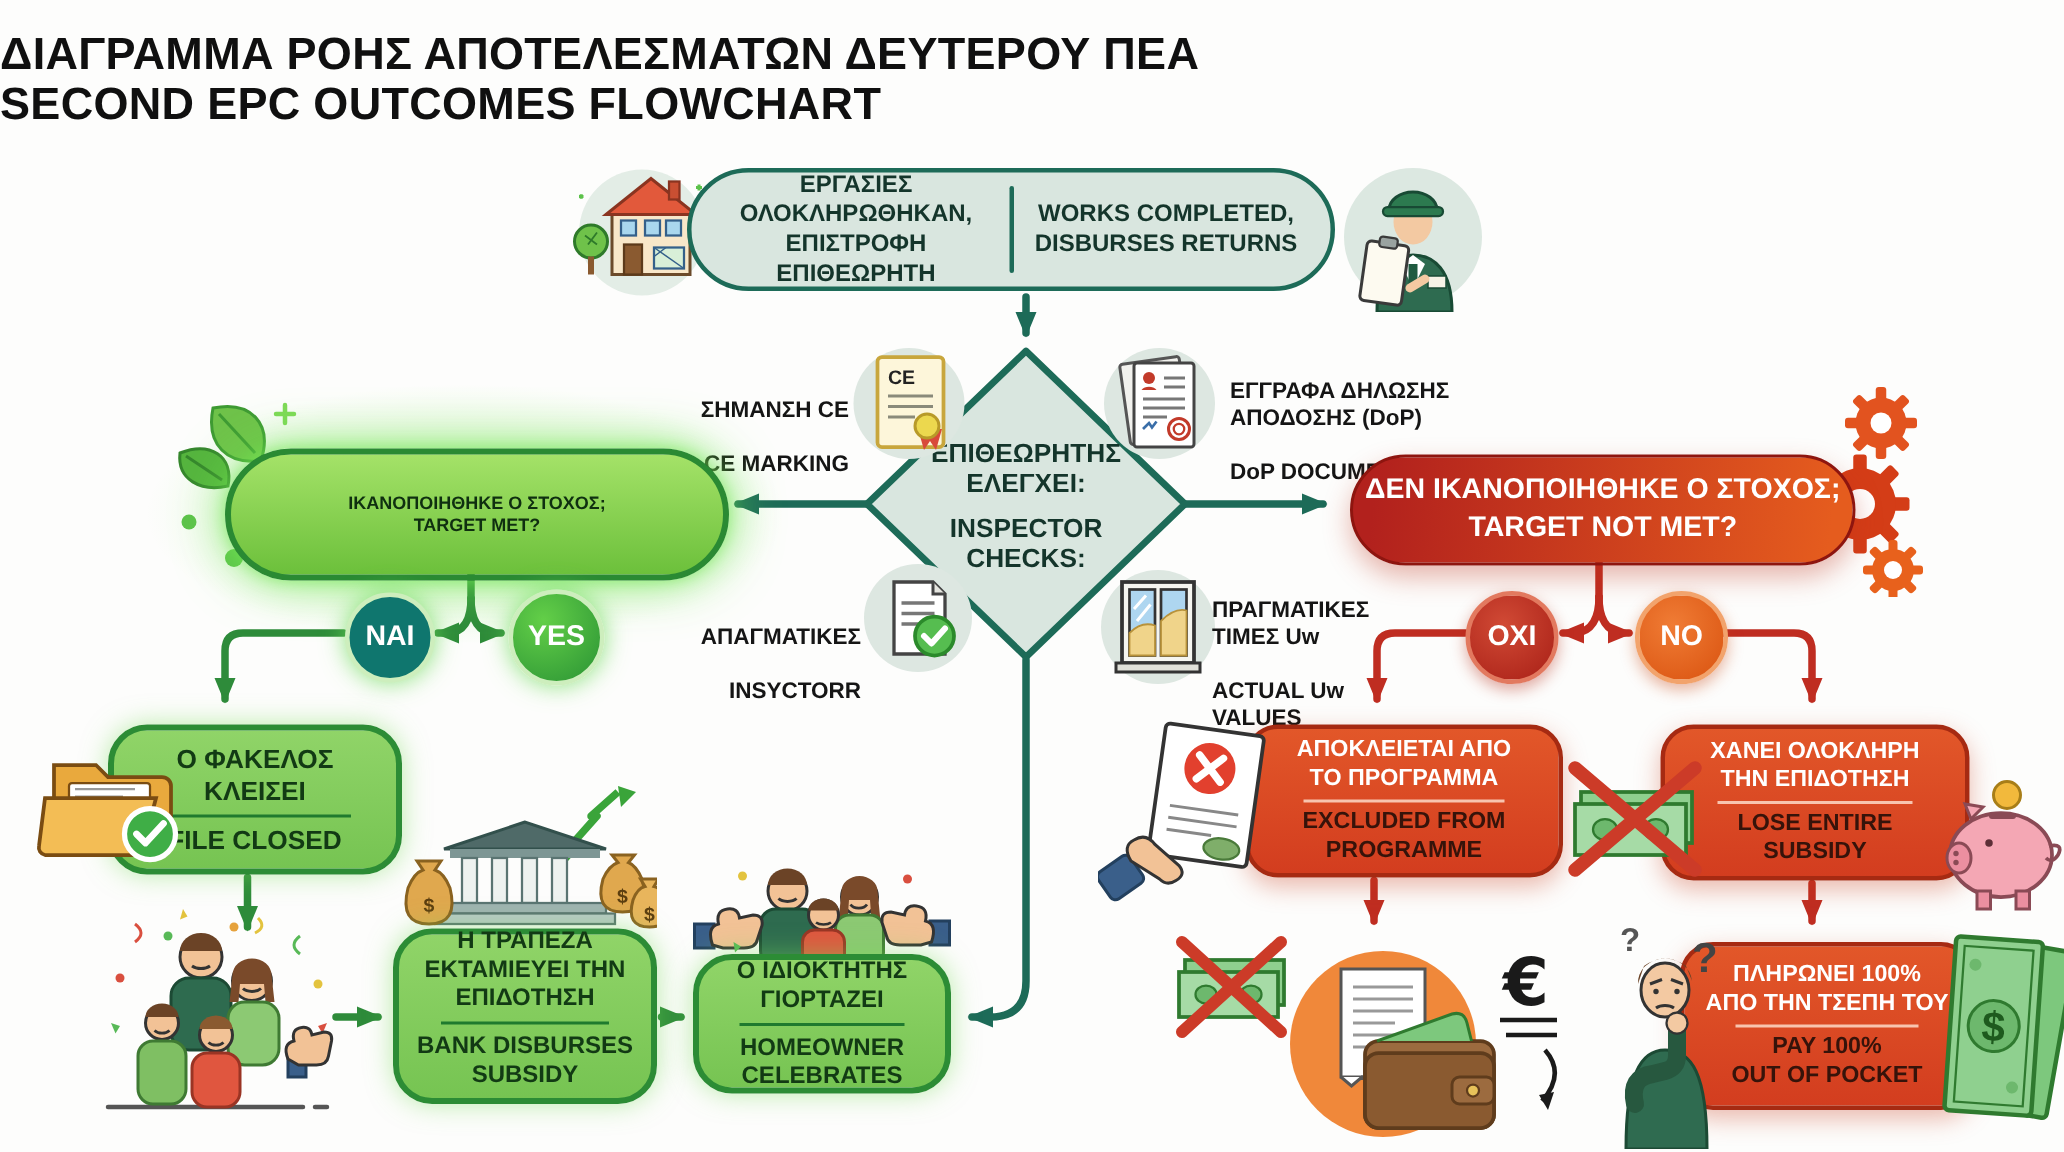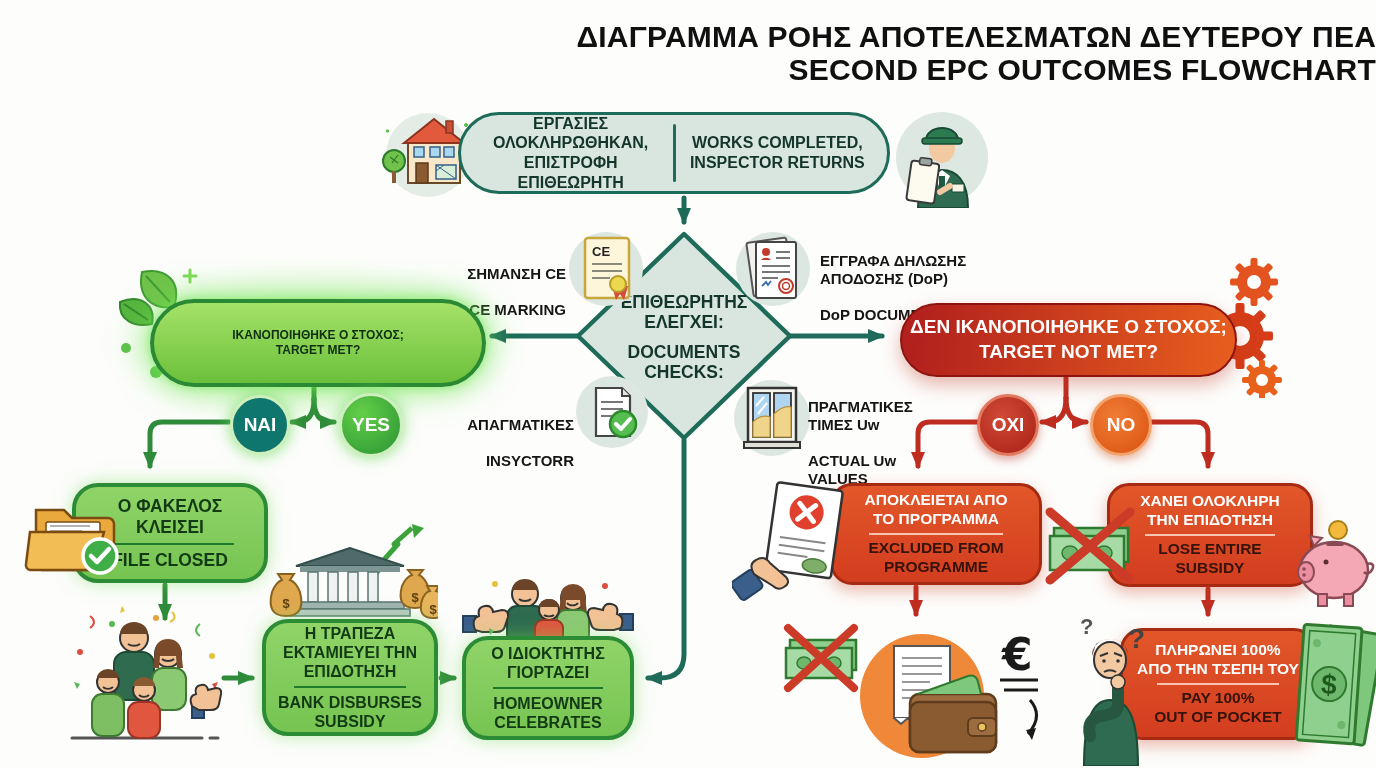--- a/index.html
+++ b/index.html
@@ -3,21 +3,21 @@
 <meta charset="utf-8">
 <style>
   html,body{margin:0;padding:0;background:#ffffff;}
   #canvas{position:relative;width:1376px;height:768px;background:#fdfdfc;overflow:hidden;
           font-family:"Liberation Sans",sans-serif;}
   .abs{position:absolute;}
   .ml{white-space:pre-line;}
   .ctr{display:flex;flex-direction:column;align-items:center;justify-content:center;text-align:center;}
 
   
-  .title{width:100%;text-align:right;font-weight:700;color:#101010;font-size:30px;letter-spacing:.2px;}
+  .title{width:100%;text-align:left;font-weight:700;color:#101010;font-size:30px;letter-spacing:.2px;}
 
   
   .panel{background:#d9e6df;border:3px solid #1d6b58;}
   #start-box{left:458px;top:112px;width:432px;height:82px;border-radius:42px;
              display:flex;align-items:center;justify-content:space-between;padding:12px 18px;box-sizing:border-box;z-index:3;}
   .start-txt{font-weight:700;color:#14352b;font-size:16px;line-height:1.22;text-align:center;width:47%;}
   .vdiv{width:3px;height:58px;background:#1d6b58;border-radius:2px;}
 
   
   #decision-text{left:594px;top:292px;width:180px;z-index:2;text-align:center;color:#14352b;font-weight:700;font-size:17.5px;line-height:1.15;}
@@ -41,22 +41,22 @@
   #nai-circle{left:230px;top:395px;width:54px;height:54px;background:#0f766e;border:3px solid #cdeebd;box-shadow:0 0 16px rgba(110,220,90,.8);}
   #yes-circle{left:339px;top:393px;width:58px;height:58px;background:radial-gradient(circle at 35% 30%,#63cf48,#2a9334);border:3px solid #cdeebd;box-shadow:0 0 16px rgba(110,220,90,.8);}
   #oxi-circle{left:977px;top:394px;width:56px;height:56px;background:radial-gradient(circle at 40% 35%,#d14a35,#a81f16);border:3px solid #e2795f;box-shadow:0 4px 10px rgba(180,40,20,.4);}
   #no-circle{left:1090px;top:394px;width:56px;height:56px;background:radial-gradient(circle at 40% 35%,#f07c35,#d9520f);border:3px solid #f2a36c;box-shadow:0 4px 10px rgba(200,70,20,.4);}
 
   
   .gbox{background:linear-gradient(180deg,#90d468,#76c452);border:4px solid #2c8c35;border-radius:26px;z-index:3;
         color:#123a14;font-weight:700;box-shadow:0 0 18px rgba(120,220,90,.5);box-sizing:border-box;padding:6px 8px;}
   .gbox .gdiv{width:74%;border-top:2.5px solid #1f7a2e;margin:5px auto;}
   #file-box{left:72px;top:483px;width:196px;height:100px;font-size:17.5px;line-height:1.2;}
-  #bank-box{left:262px;top:619px;width:176px;height:117px;font-size:16px;line-height:1.2;}
-  #home-box{left:462px;top:636px;width:172px;height:104px;font-size:16px;line-height:1.2;}
+  #bank-box{left:262px;top:619px;width:176px;height:117px;font-size:16px;line-height:1.2;justify-content:flex-end;}
+  #home-box{left:462px;top:636px;width:172px;height:93px;font-size:16px;line-height:1.2;}
 
   
   .rbox{background:linear-gradient(180deg,#e25729,#d33d1f);border:3px solid #a62a12;border-radius:22px;z-index:3;
         color:#ffffff;font-weight:700;box-shadow:0 6px 16px rgba(200,60,30,.35);box-sizing:border-box;padding:6px 10px;}
   .rbox .rdiv{width:72%;border-top:2px solid rgba(255,226,210,.8);margin:4px auto;}
   .rbox .en{color:#36130a;}
   #excl-box{left:830px;top:483px;width:212px;height:102px;font-size:15.5px;line-height:1.22;}
   #lose-box{left:1107px;top:483px;width:206px;height:104px;font-size:15.5px;line-height:1.22;}
   #pay-box{left:1120px;top:628px;width:196px;height:112px;font-size:15.5px;line-height:1.22;}
 
@@ -116,21 +116,21 @@
       <path d="M1208,589 L1208,614" marker-end="url(#aR)"></path>
     </g>
   </svg>
 
   <div class="abs panel" id="start-box">
     <div class="start-txt ml">ΕΡΓΑΣΙΕΣ
 ΟΛΟΚΛΗΡΩΘΗΚΑΝ,
 ΕΠΙΣΤΡΟΦΗ ΕΠΙΘΕΩΡΗΤΗ</div>
     <div class="vdiv"></div>
     <div class="start-txt ml">WORKS COMPLETED,
-INSPECTOR RETURNS</div>
+DISBURSES RETURNS</div>
   </div>
 
   <svg class="abs" style="left:378px;top:103px;z-index:2;" width="96" height="96" viewBox="0 0 96 96">
     <circle cx="50" cy="52" r="42" fill="#e3ede6"></circle>
     <path d="M8,28 l3,0 M9.5,26.5 l0,3 M86,22 l4,0 M88,20 l0,4" stroke="#5cc24a" stroke-width="2"></path>
     <rect x="30" y="38" width="52" height="42" fill="#f8e7c9" stroke="#6b4a2a" stroke-width="2"></rect>
     <polygon points="26,40 56,16 86,40" fill="#e2593b" stroke="#8a3420" stroke-width="2"></polygon>
     <rect x="68" y="18" width="7" height="12" fill="#c94f32" stroke="#8a3420" stroke-width="1.5"></rect>
     <rect x="36" y="44" width="10" height="10" fill="#a9d7ee" stroke="#34608a" stroke-width="1.5"></rect>
     <rect x="52" y="44" width="10" height="10" fill="#a9d7ee" stroke="#34608a" stroke-width="1.5"></rect>
@@ -155,21 +155,21 @@
     <g transform="rotate(8 34 92)">
       <rect x="20" y="66" width="28" height="40" rx="3" fill="#fdfaf0" stroke="#3a3a3a" stroke-width="2"></rect>
       <rect x="28" y="62" width="12" height="7" rx="2" fill="#9aa3a0" stroke="#3a3a3a" stroke-width="1.5"></rect>
     </g>
     <path d="M52,96 l10,-6" stroke="#f3c9a2" stroke-width="6" stroke-linecap="round"></path>
   </svg>
 
   <div class="abs" id="decision-text">
     <div class="ml">ΕΠΙΘΕΩΡΗΤΗΣ
 ΕΛΕΓΧΕΙ:</div>
-    <div class="ml en">DOCUMENTS
+    <div class="ml en">INSPECTOR
 CHECKS:</div>
   </div>
 
   <div class="abs chk ml" style="left:440px;top:247px;width:126px;text-align:right;">
     <span class="ml">ΣΗΜΑΝΣΗ CE</span><br>
     <span class="ml">CE MARKING</span>
   </div>
   <svg class="abs" style="left:568px;top:230px;z-index:2;" width="76" height="78" viewBox="0 0 76 78">
     <circle cx="38" cy="39" r="37" fill="#dde7e1"></circle>
     <rect x="17" y="8" width="44" height="60" rx="3" fill="#fdf6da" stroke="#c8a63c" stroke-width="2.5"></rect>

